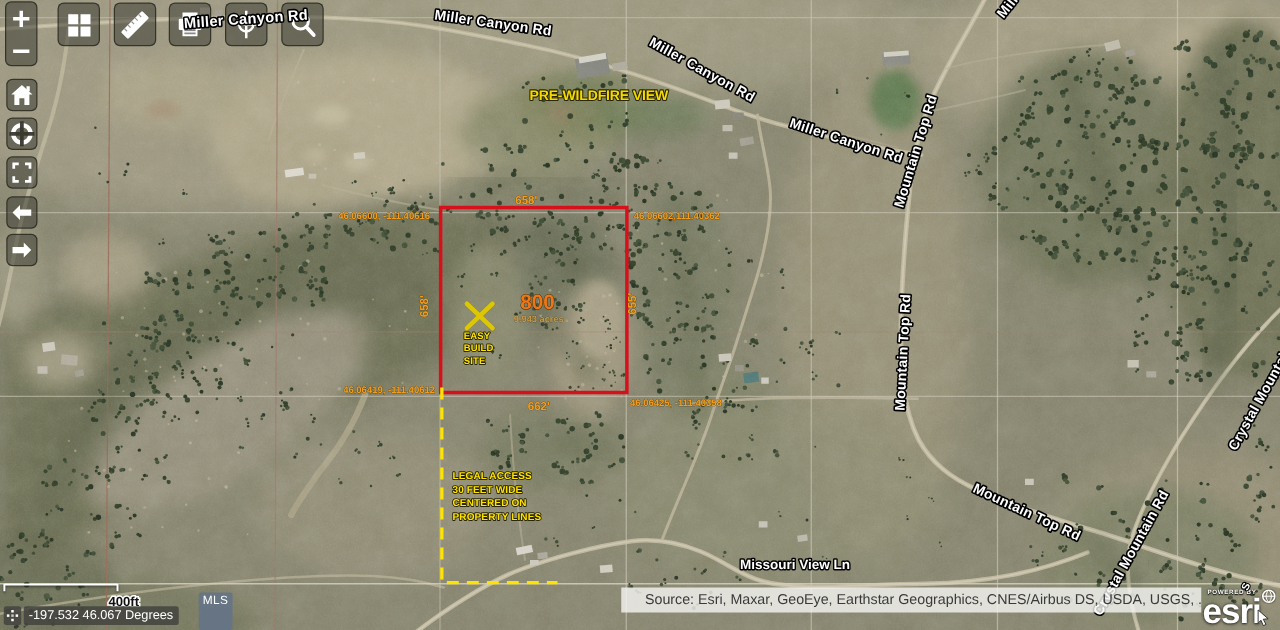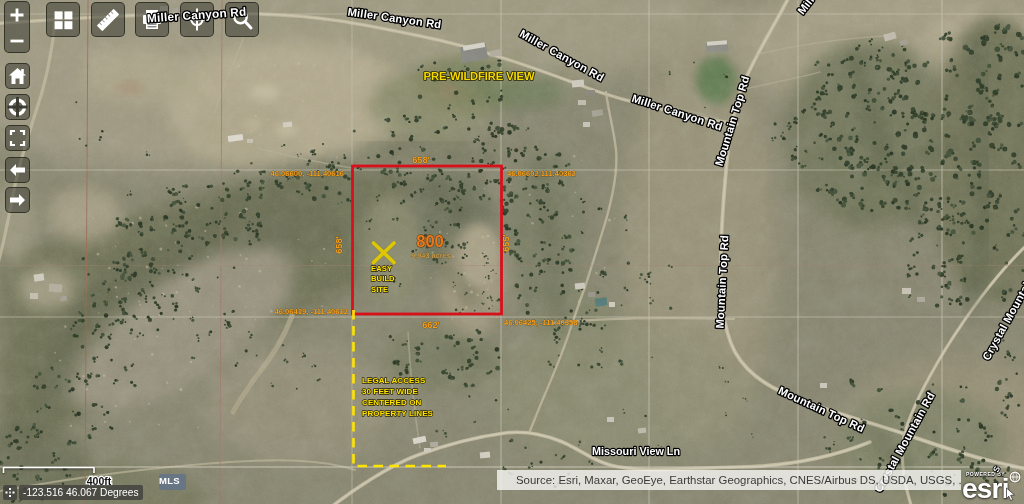--- a/index.html
+++ b/index.html
@@ -2527,33 +2527,33 @@
 <svg class="ov" style="left:5px;top:187px" width="25" height="26">
       <path d="M14,7 L20,13 L14,19 V15.5 H5 V10.5 H14 Z" fill="#fff"></path>
     </svg>
 
 
 <svg class="ov" style="left:0;top:460px" width="130" height="26">
       <path d="M3.5,7.5 H94 M3.5,7 V13 M94,7 V13" stroke="#fff" stroke-width="1.6" fill="none" style="filter:drop-shadow(0 1px 1px rgba(0,0,0,.55))"></path>
       <text x="99" y="25" text-anchor="middle" font-family="Liberation Sans" font-size="10.5" font-weight="bold" fill="#111" stroke="#fff" stroke-width="2.4" paint-order="stroke">400ft</text>
     </svg>
 
-<div class="ov" style="left:159px;top:474px;width:27px;height:16px;background:rgba(100,115,135,.9);border-radius:2px;color:#fff;font-size:9.5px;font-weight:bold;line-height:14px;letter-spacing:.3px">MLS</div>
+<div class="ov" style="left:159px;top:474px;width:27px;height:30px;background:rgba(100,115,135,.9);border-radius:2px;color:#fff;font-size:9.5px;font-weight:normal;text-align:center;line-height:14px;letter-spacing:.3px">MLS</div>
 
 <div class="ov" style="left:3px;top:485px;width:14px;height:15px;background:rgba(68,68,64,.88);border-radius:2px"></div>
 <svg class="ov" style="left:3px;top:485px" width="14" height="15">
       <g fill="#fff">
         <rect x="6" y="3" width="2" height="2"></rect>
         <rect x="6" y="10" width="2" height="2"></rect>
         <rect x="2.5" y="6.5" width="2" height="2"></rect>
         <rect x="9.5" y="6.5" width="2" height="2"></rect>
         <rect x="6" y="6.5" width="2" height="2" opacity=".7"></rect>
       </g>
     </svg>
-<div class="ov" style="left:19px;top:484.5px;height:15.5px;background:rgba(68,68,64,.88);border-radius:2px;color:#fff;font-size:10.2px;line-height:15.5px;padding:0 4px;white-space:nowrap">-123.516 46.067 Degrees</div>
+<div class="ov" style="left:19px;top:484.5px;height:15.5px;background:rgba(68,68,64,.88);border-radius:2px;color:#fff;font-size:10.2px;line-height:15.5px;padding:0 4px;white-space:nowrap">-197.532 46.067 Degrees</div>
 
 <div class="ov" style="left:497px;top:470px;width:464px;height:20px;background:rgba(246,246,244,.8);color:#3a3a3a;font-size:11.4px;line-height:20px;padding-left:19px;box-sizing:border-box;white-space:nowrap;overflow:hidden">Source: Esri, Maxar, GeoEye, Earthstar Geographics, CNES/Airbus DS, USDA, USGS, ...</div>
 
 <div class="ov" style="left:962px;top:469px;width:62px;height:35px">
 <div style="position:absolute;left:4px;top:1.5px;color:#fff;font-size:5px;font-weight:bold;letter-spacing:.5px;text-shadow:0 0 1.5px #000,0 1px 1px #000">POWERED BY</div>
 <div style="position:absolute;left:0px;top:4px;color:#ffffff;font-size:28px;font-weight:bold;letter-spacing:-.8px;text-shadow:0 0 3px rgba(0,0,0,.65),0 1px 2px rgba(0,0,0,.55);font-family:'Liberation Sans'">esri</div>
 <svg style="position:absolute;left:47px;top:2px" width="12" height="12">
         <circle cx="6" cy="6" r="4.8" fill="none" stroke="#fff" stroke-width="1.3" style="filter:drop-shadow(0 0 1px rgba(0,0,0,.8))"></circle>
         <path d="M1.2,6 H10.8 M6,1.2 C3.2,3.6 3.2,8.4 6,10.8 M6,1.2 C8.8,3.6 8.8,8.4 6,10.8" stroke="#fff" stroke-width="0.8" fill="none"></path>
       </svg>

